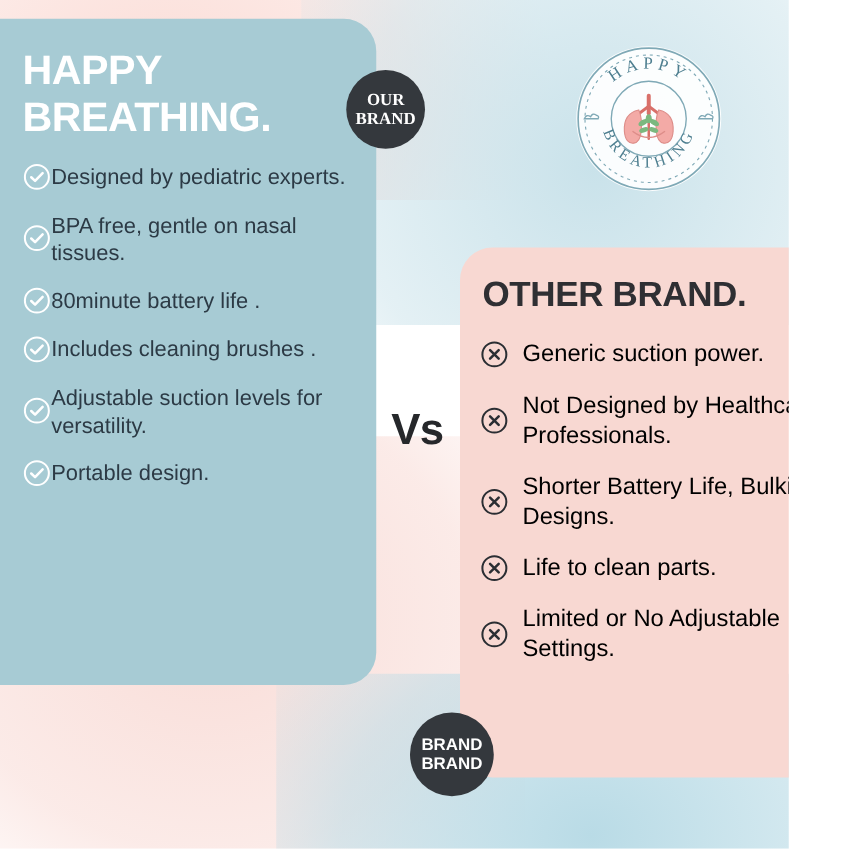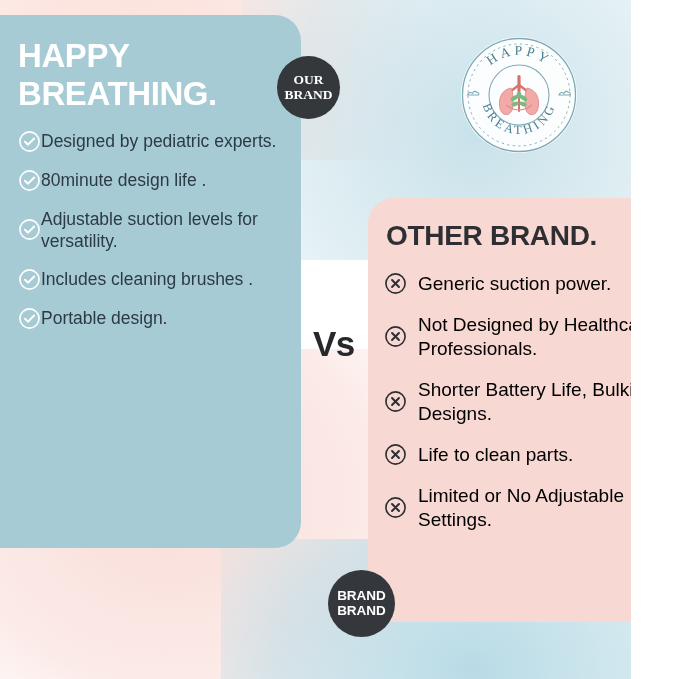--- a/index.html
+++ b/index.html
@@ -217,39 +217,48 @@
         </span>
         <span class="txt">Designed by pediatric experts.</span>
       </li>
       <li>
         <span class="check-icon">
           <svg viewBox="0 0 24 24" width="23" height="23">
             <circle cx="12" cy="12" r="10" fill="none" stroke="#ffffff" stroke-width="1.7"></circle>
             <path d="M7.3 12.3 L10.5 15.3 L16.8 8.9" fill="none" stroke="#ffffff" stroke-width="2.1" stroke-linecap="round" stroke-linejoin="round"></path>
           </svg>
         </span>
-        <span class="txt">80minute design life .</span>
+        <span class="txt">BPA free, gentle on nasal tissues.</span>
+      </li>
+      <li>
+        <span class="check-icon">
+          <svg viewBox="0 0 24 24" width="23" height="23">
+            <circle cx="12" cy="12" r="10" fill="none" stroke="#ffffff" stroke-width="1.7"></circle>
+            <path d="M7.3 12.3 L10.5 15.3 L16.8 8.9" fill="none" stroke="#ffffff" stroke-width="2.1" stroke-linecap="round" stroke-linejoin="round"></path>
+          </svg>
+        </span>
+        <span class="txt">80minute battery life .</span>
+      </li>
+      <li>
+        <span class="check-icon">
+          <svg viewBox="0 0 24 24" width="23" height="23">
+            <circle cx="12" cy="12" r="10" fill="none" stroke="#ffffff" stroke-width="1.7"></circle>
+            <path d="M7.3 12.3 L10.5 15.3 L16.8 8.9" fill="none" stroke="#ffffff" stroke-width="2.1" stroke-linecap="round" stroke-linejoin="round"></path>
+          </svg>
+        </span>
+        <span class="txt">Includes cleaning brushes .</span>
       </li>
       <li>
         <span class="check-icon">
           <svg viewBox="0 0 24 24" width="23" height="23">
             <circle cx="12" cy="12" r="10" fill="none" stroke="#ffffff" stroke-width="1.7"></circle>
             <path d="M7.3 12.3 L10.5 15.3 L16.8 8.9" fill="none" stroke="#ffffff" stroke-width="2.1" stroke-linecap="round" stroke-linejoin="round"></path>
           </svg>
         </span>
         <span class="txt">Adjustable suction levels for versatility.</span>
-      </li>
-      <li>
-        <span class="check-icon">
-          <svg viewBox="0 0 24 24" width="23" height="23">
-            <circle cx="12" cy="12" r="10" fill="none" stroke="#ffffff" stroke-width="1.7"></circle>
-            <path d="M7.3 12.3 L10.5 15.3 L16.8 8.9" fill="none" stroke="#ffffff" stroke-width="2.1" stroke-linecap="round" stroke-linejoin="round"></path>
-          </svg>
-        </span>
-        <span class="txt">Includes cleaning brushes .</span>
       </li>
       <li>
         <span class="check-icon">
           <svg viewBox="0 0 24 24" width="23" height="23">
             <circle cx="12" cy="12" r="10" fill="none" stroke="#ffffff" stroke-width="1.7"></circle>
             <path d="M7.3 12.3 L10.5 15.3 L16.8 8.9" fill="none" stroke="#ffffff" stroke-width="2.1" stroke-linecap="round" stroke-linejoin="round"></path>
           </svg>
         </span>
         <span class="txt">Portable design.</span>
       </li>

